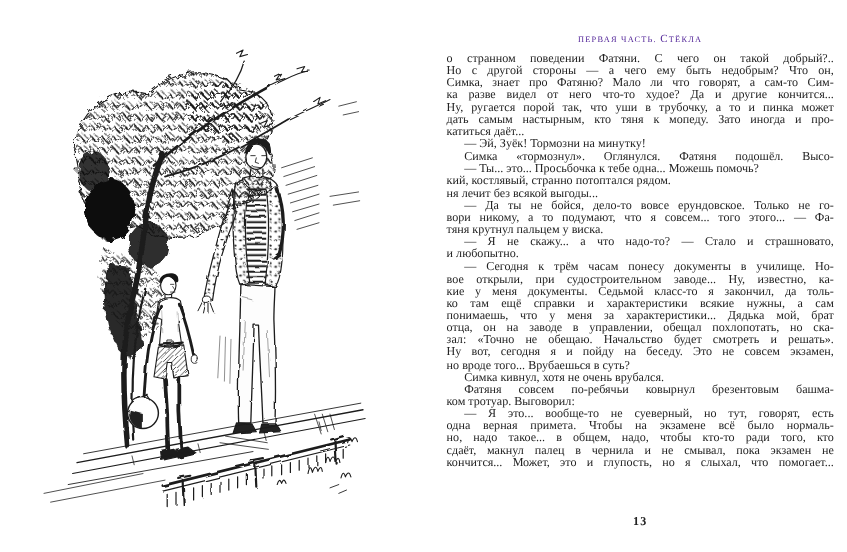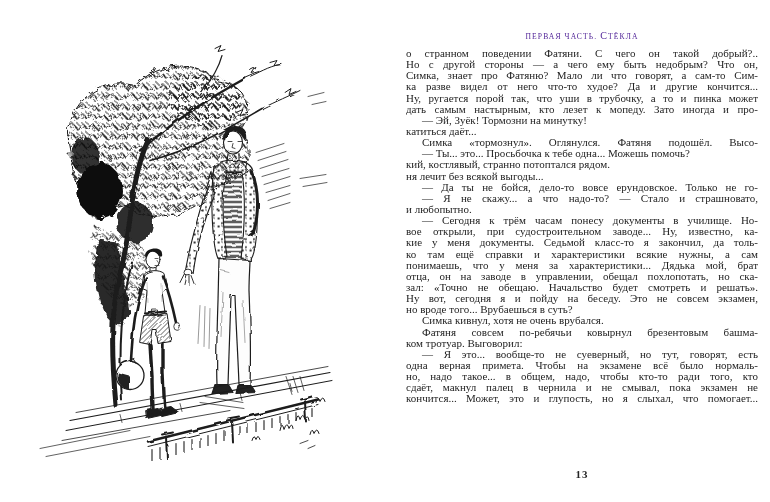--- a/index.html
+++ b/index.html
@@ -178,28 +178,30 @@
     <div class="running-head">
       <span class="sc sp">ПЕРВАЯ ЧАСТЬ.</span><span class="cap">С</span><span class="sc">ТЁКЛА</span>
     </div>
 
     <div class="text-block">
         <div class="line">о странном поведении Фатяни. С чего он такой добрый?..</div>
         <div class="line">Но с другой стороны — а чего ему быть недобрым? Что он,</div>
         <div class="line">Симка, знает про Фатяню? Мало ли что говорят, а сам-то Сим-</div>
         <div class="line">ка разве видел от него что-то худое? Да и другие кончится...</div>
         <div class="line">Ну, ругается порой так, что уши в трубочку, а то и пинка может</div>
-        <div class="line">дать самым настырным, кто лезет к мопеду. Зато иногда и про-</div>
+        <div class="line">дать самым настырным, кто тяня к мопеду. Зато иногда и про-</div>
+        <div class="line noj">катиться даёт...</div>
         <div class="line ind noj">— Эй, Зуёк! Тормозни на минутку!</div>
-        <div class="line noj">катиться даёт...</div>
         <div class="line ind">Симка «тормознул». Оглянулся. Фатяня подошёл. Высо-</div>
         <div class="line ind noj">— Ты... это... Просьбочка к тебе одна... Можешь помочь?</div>
         <div class="line noj">кий, костлявый, странно потоптался рядом.</div>
         <div class="line noj">ня лечит без всякой выгоды...</div>
         <div class="line ind">— Да ты не бойся, дело-то вовсе ерундовское. Только не го-</div>
+        <div class="line">вори никому, а то подумают, что я совсем... того этого... — Фа-</div>
+        <div class="line noj">тяня крутнул пальцем у виска.</div>
         <div class="line ind">— Я не скажу... а что надо-то? — Стало и страшновато,</div>
         <div class="line noj">и любопытно.</div>
         <div class="line ind">— Сегодня к трём часам понесу документы в училище. Но-</div>
         <div class="line">вое открыли, при судостроительном заводе... Ну, известно, ка-</div>
         <div class="line">кие у меня документы. Седьмой класс-то я закончил, да толь-</div>
         <div class="line">ко там ещё справки и характеристики всякие нужны, а сам</div>
         <div class="line">понимаешь, что у меня за характеристики... Дядька мой, брат</div>
         <div class="line">отца, он на заводе в управлении, обещал похлопотать, но ска-</div>
         <div class="line">зал: «Точно не обещаю. Начальство будет смотреть и решать».</div>
         <div class="line">Ну вот, сегодня я и пойду на беседу. Это не совсем экзамен,</div>

